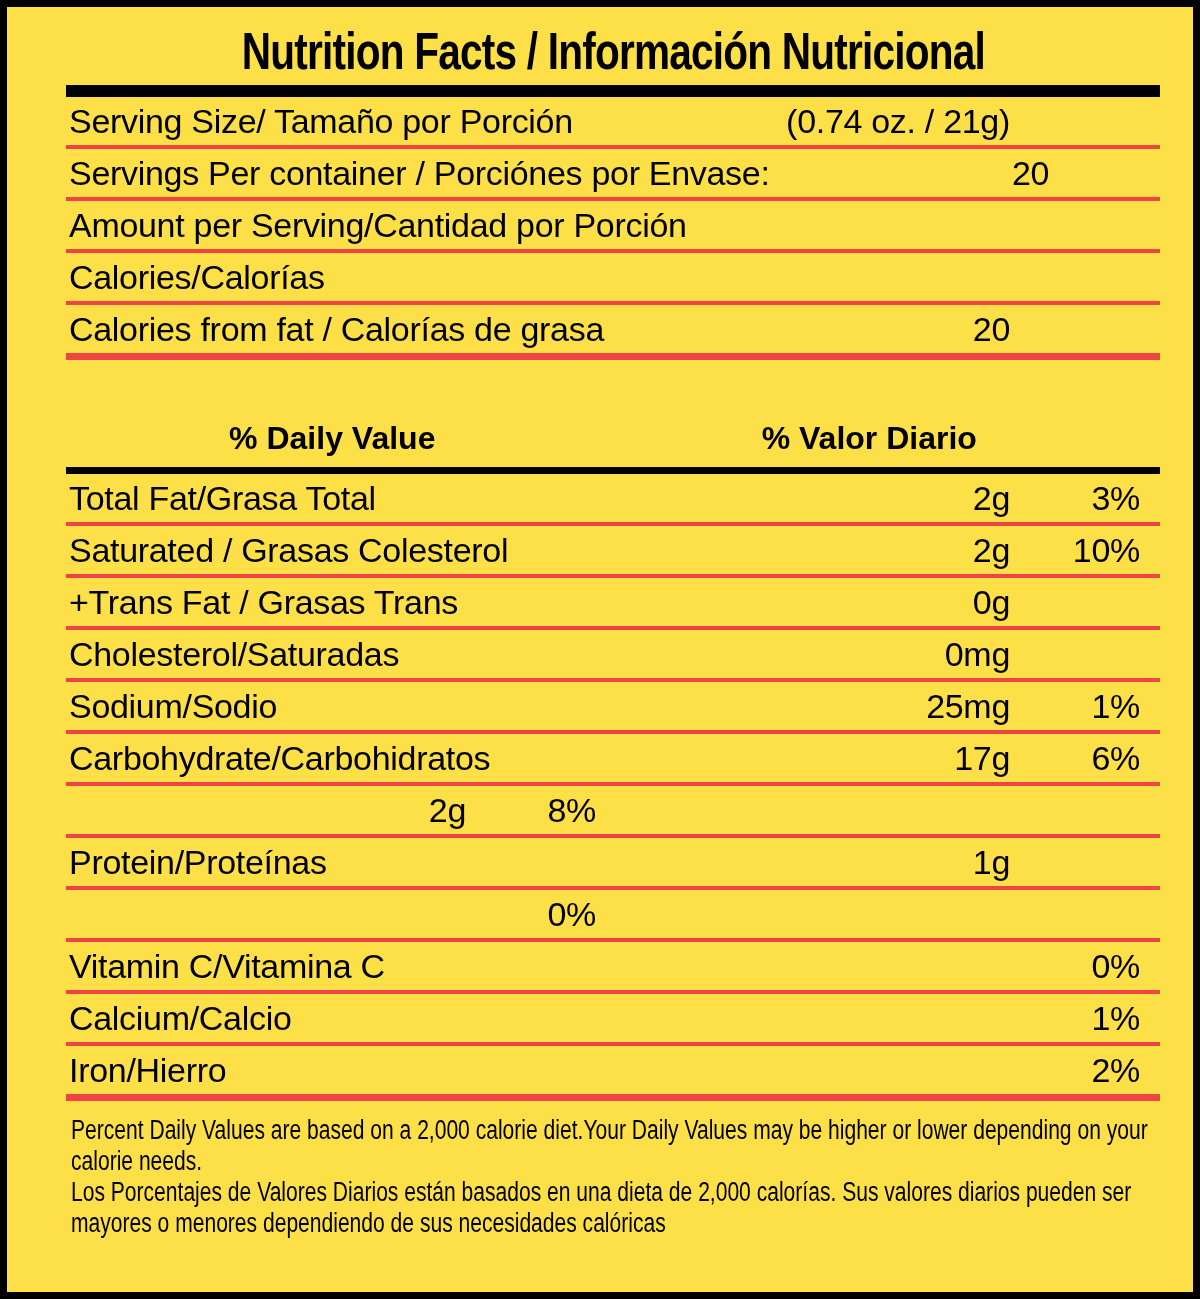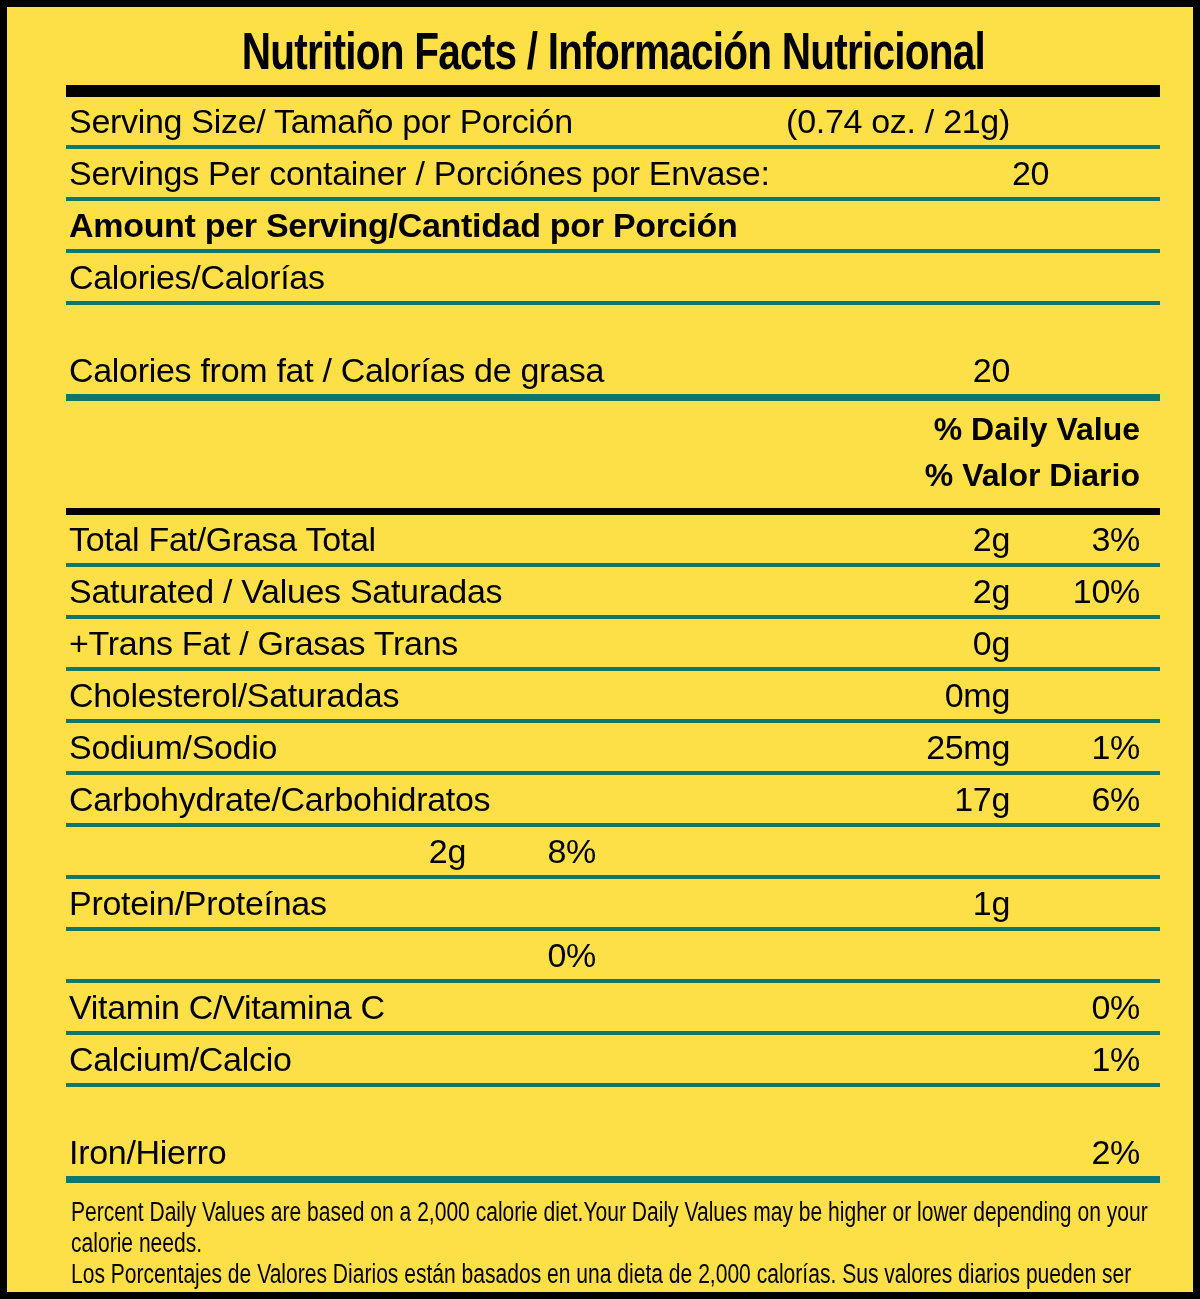--- a/index.html
+++ b/index.html
@@ -36,36 +36,35 @@
     transform: scaleX(0.78);
     transform-origin: center;
   }
 
   .title-bar { height: 12px; background: #000; }
 
   .row {
     display: flex;
     align-items: center;
     height: 48px;
-    border-bottom: 4px solid #0f766e;
+    border-bottom: 4px solid #ef4444;
     font-size: 34px;
     letter-spacing: -0.3px;
   }
-  .row.thick { border-bottom-width: 7px; margin-top: 41px; }
-  .row.bold .row-label { font-weight: bold; }
+  .row.thick { border-bottom-width: 7px; }
+  .row.bold .row-label { font-weight: normal; }
 
   .row-label  { flex: 1; padding-left: 3px; white-space: nowrap; }
   .row-amount { width: 400px; text-align: right; white-space: nowrap; }
   .row-percent{ width: 130px; text-align: right; padding-right: 20px; white-space: nowrap; }
 
   .dv-header {
     height: 91px;
     border-bottom: 7px solid #000;
     display: flex;
-    flex-direction: column;
     justify-content: space-around;
     align-items: flex-end;
     padding: 6px 20px 10px 0;
     font-weight: bold;
     font-size: 32px;
   }
 
   .footnote {
     padding-top: 14px;
     padding-left: 5px;
@@ -123,21 +122,21 @@
       <span>% Valor Diario</span>
     </div>
 
     <div id="nutrient-rows">
         <div class="row">
     <span class="row-label">Total Fat/Grasa Total</span>
     <span class="row-amount">2g</span>
     <span class="row-percent">3%</span>
   </div>
         <div class="row">
-    <span class="row-label">Saturated / Values Saturadas</span>
+    <span class="row-label">Saturated / Grasas Colesterol</span>
     <span class="row-amount">2g</span>
     <span class="row-percent">10%</span>
   </div>
         <div class="row">
     <span class="row-label">+Trans Fat / Grasas Trans</span>
     <span class="row-amount">0g</span>
     <span class="row-percent"></span>
   </div>
         <div class="row">
     <span class="row-label">Cholesterol/Saturadas</span>

